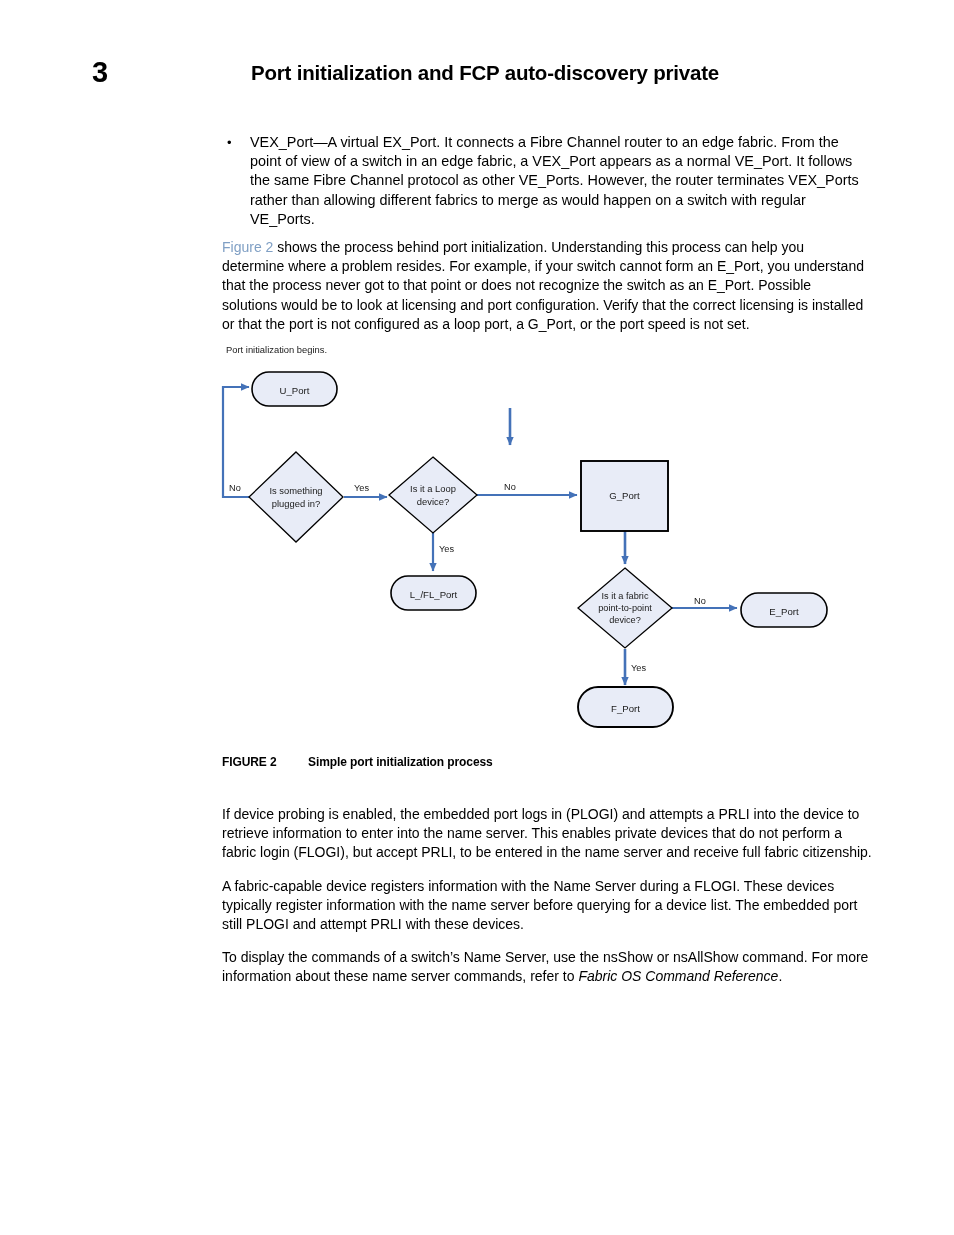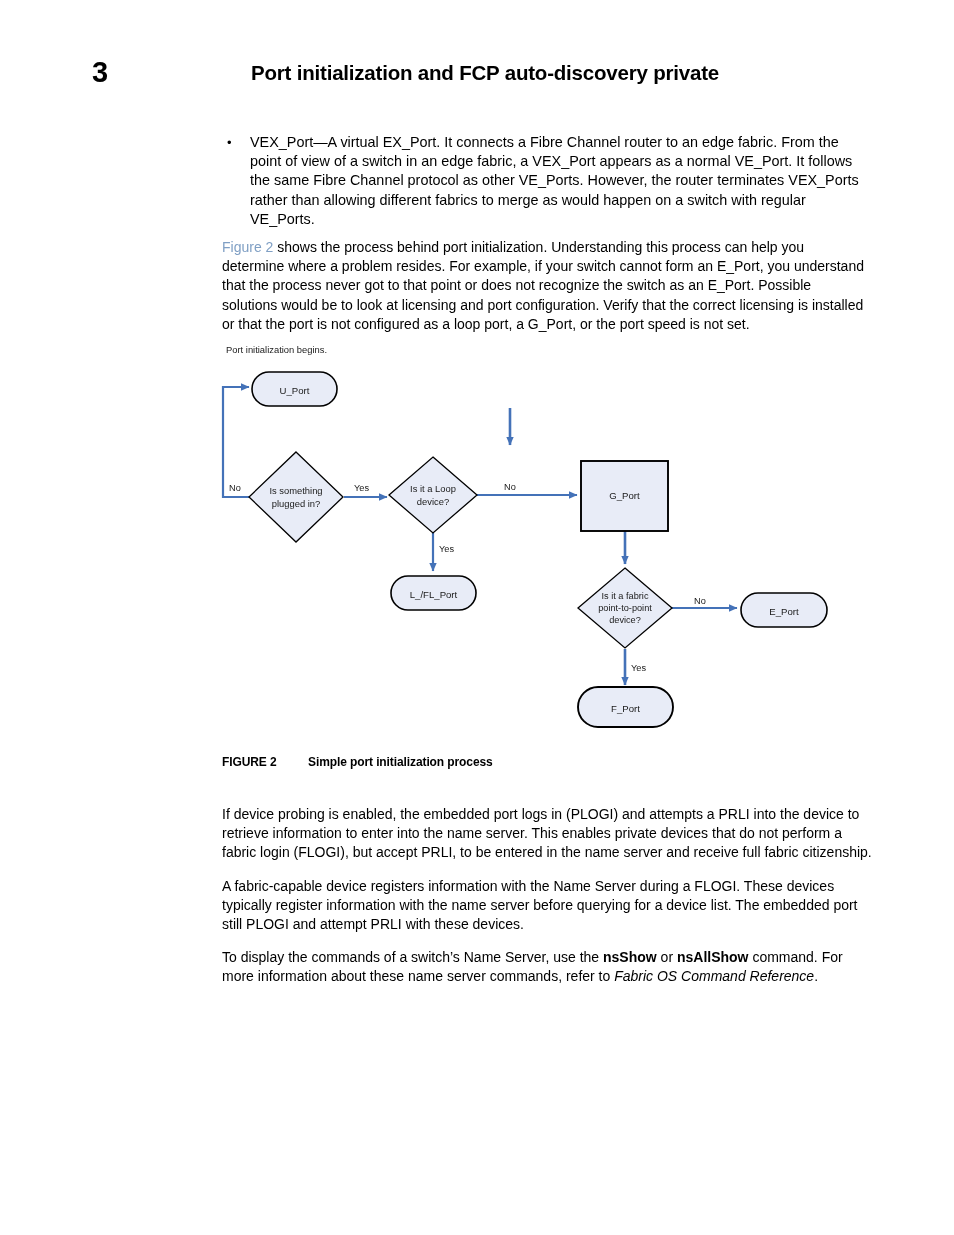--- a/index.html
+++ b/index.html
@@ -72,21 +72,21 @@
   p.para {
     margin: 0;
     font-size: 14px;
     line-height: 19.2px;
   }
   .gap-after-bullet { height: 9px; }
   .para-gap { height: 14px; }
   .xref {
     color: #7f9fc4;
   }
-  .bold { font-weight: bold; }
+  .bold { font-weight: normal; }
   .ital { font-style: italic; }
 
   
   .figure {
     position: absolute;
     left: 215px;
     top: 340px;
     width: 640px;
     height: 400px;
   }

